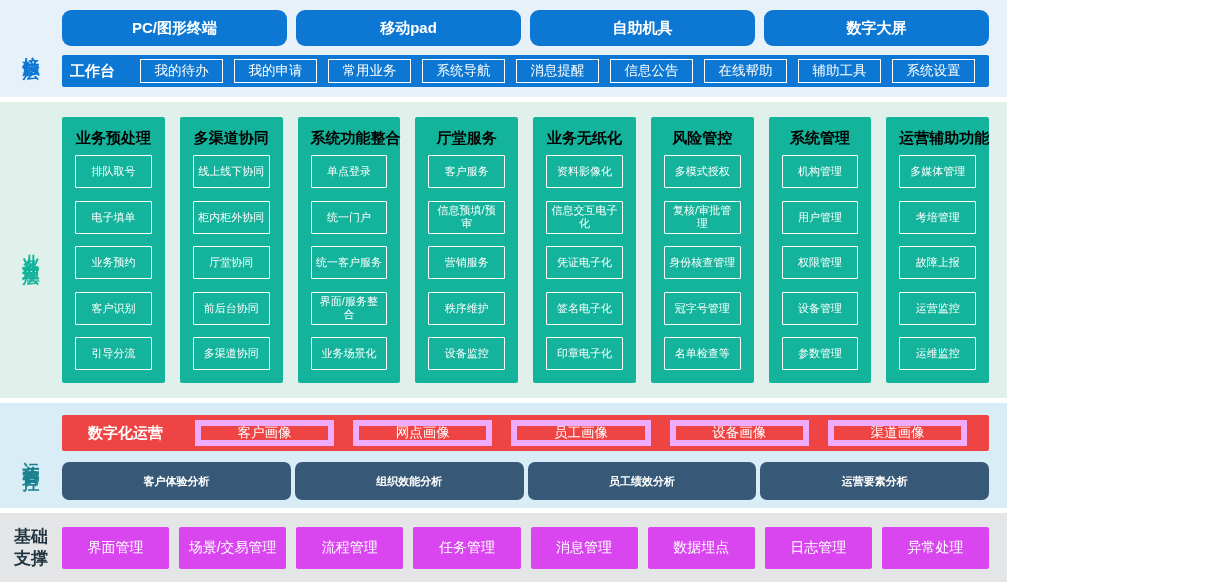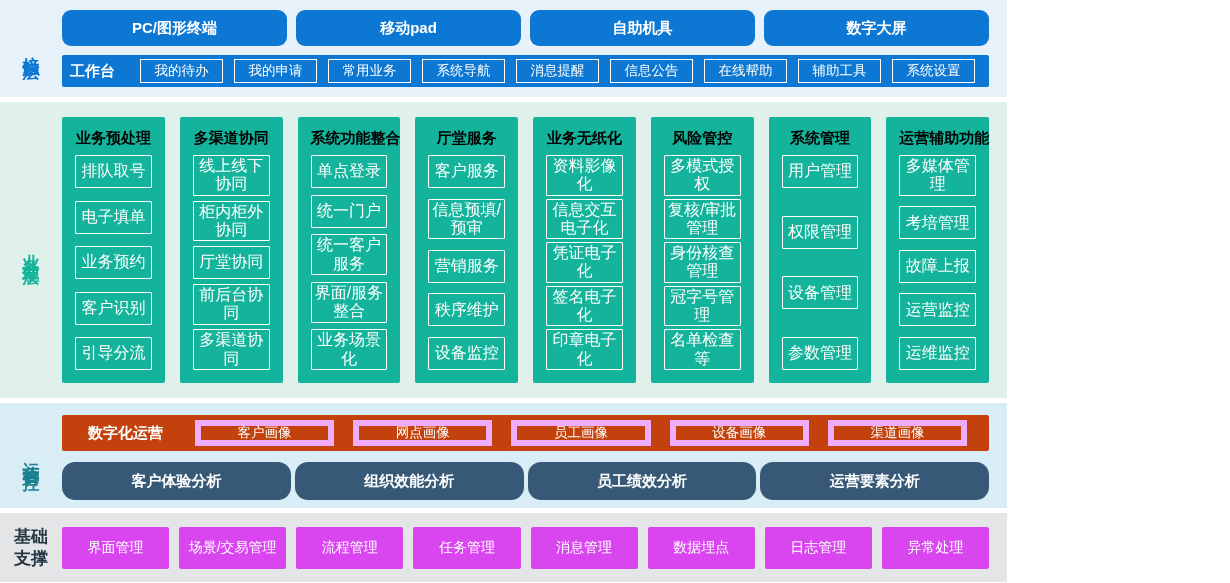--- a/index.html
+++ b/index.html
@@ -54,41 +54,41 @@
   .col-title {
     color: #000000; font-weight: bold; font-size: 15px; text-align: center;
     height: 26px; line-height: 26px; white-space: nowrap;
   }
   .col-items {
     flex: 1; display: flex; flex-direction: column;
     justify-content: space-between; margin-top: 4px;
   }
   .col-item {
     min-height: 33px; border: 1px solid #ffffff; border-radius: 1px;
-    color: #fff; font-size: 16px; line-height: 1.15; text-align: center;
+    color: #fff; font-size: 11px; line-height: 1.15; text-align: center;
     display: flex; align-items: center; justify-content: center; padding: 1px 3px;
   }
 
   
   .band-ops { height: 105px; background: #d9edf7; }
   .band-ops .vtext { color: #1a808e; }
   .digital-bar {
-    margin-top: 12px; height: 36px; background: #c2410c; border-radius: 2px;
+    margin-top: 12px; height: 36px; background: #ef4444; border-radius: 2px;
     display: flex; align-items: center; gap: 28px; padding: 0 22px 0 26px;
   }
   .digital-label { color: #fff; font-weight: bold; font-size: 15px; white-space: nowrap; margin-right: 4px; }
   .digital-items { flex: 1; display: flex; gap: 19px; }
   .digital-item {
     flex: 1; height: 26px; border: 6px solid #f0abfc; color: #fff; font-size: 13.5px;
     display: flex; align-items: center; justify-content: center; white-space: nowrap;
   }
   .analysis-row { display: flex; gap: 4px; margin-top: 11px; }
   .analysis {
-    flex: 1; height: 38px; background: #375977; border-radius: 13px;
-    color: #fff; font-weight: bold; font-size: 15px;
+    flex: 1; height: 38px; background: #375977; border-radius: 7px;
+    color: #fff; font-weight: bold; font-size: 11px;
     display: flex; align-items: center; justify-content: center;
   }
 
   
   .band-foundation { height: 69px; background: #e3e5e7; }
   .band-foundation .band-label { width: 62px; }
   .htext-2line {
     font-weight: bold; font-size: 17px; color: #243642;
     text-align: left; line-height: 1.25; white-space: pre-line;
   }
@@ -203,20 +203,21 @@
               <div class="col-item">复核/审批管理</div>
               <div class="col-item">身份核查管理</div>
               <div class="col-item">冠字号管理</div>
               <div class="col-item">名单检查等</div>
             </div>
         </div>
 
         <div class="col">
           <div class="col-title">系统管理</div>
           <div class="col-items">
+              <div class="col-item">机构管理</div>
               <div class="col-item">用户管理</div>
               <div class="col-item">权限管理</div>
               <div class="col-item">设备管理</div>
               <div class="col-item">参数管理</div>
             </div>
         </div>
 
         <div class="col">
           <div class="col-title">运营辅助功能</div>
           <div class="col-items">

